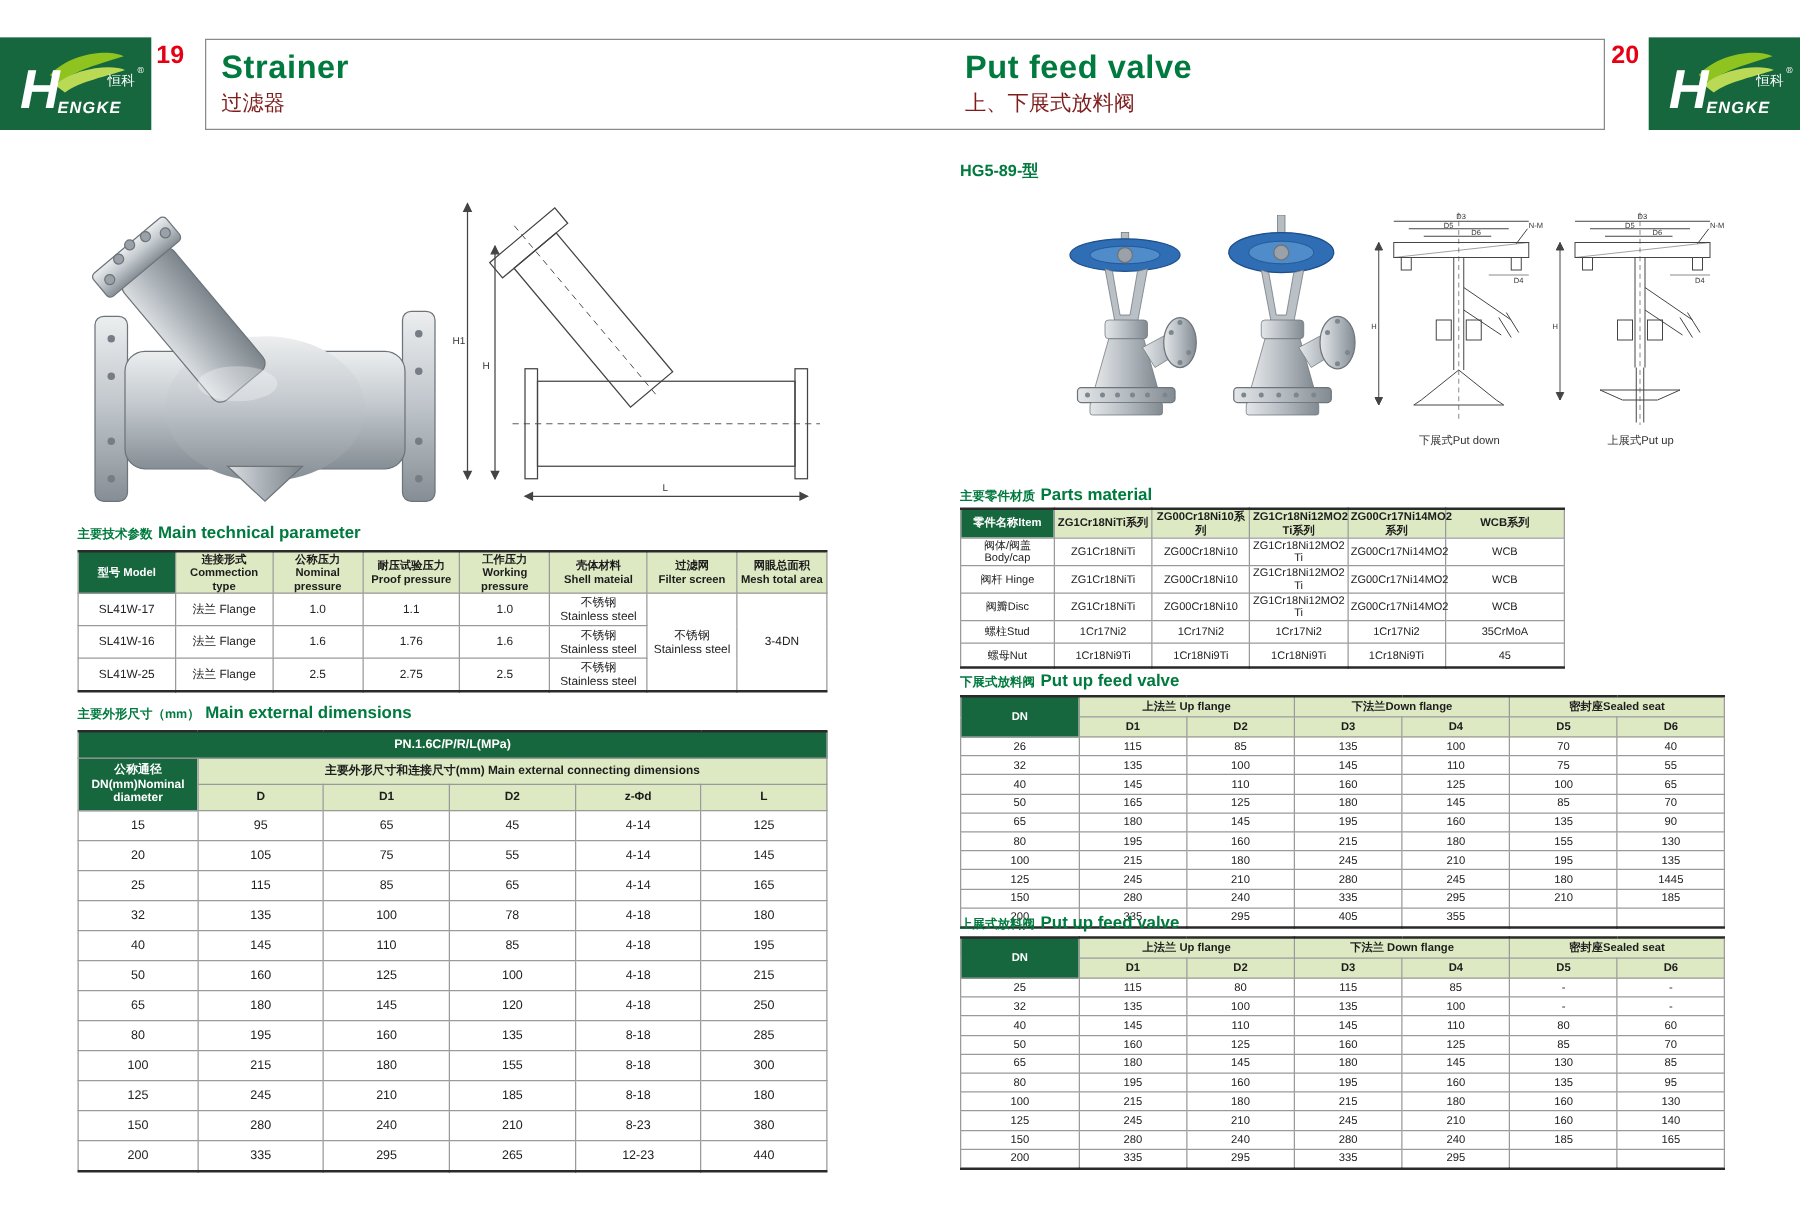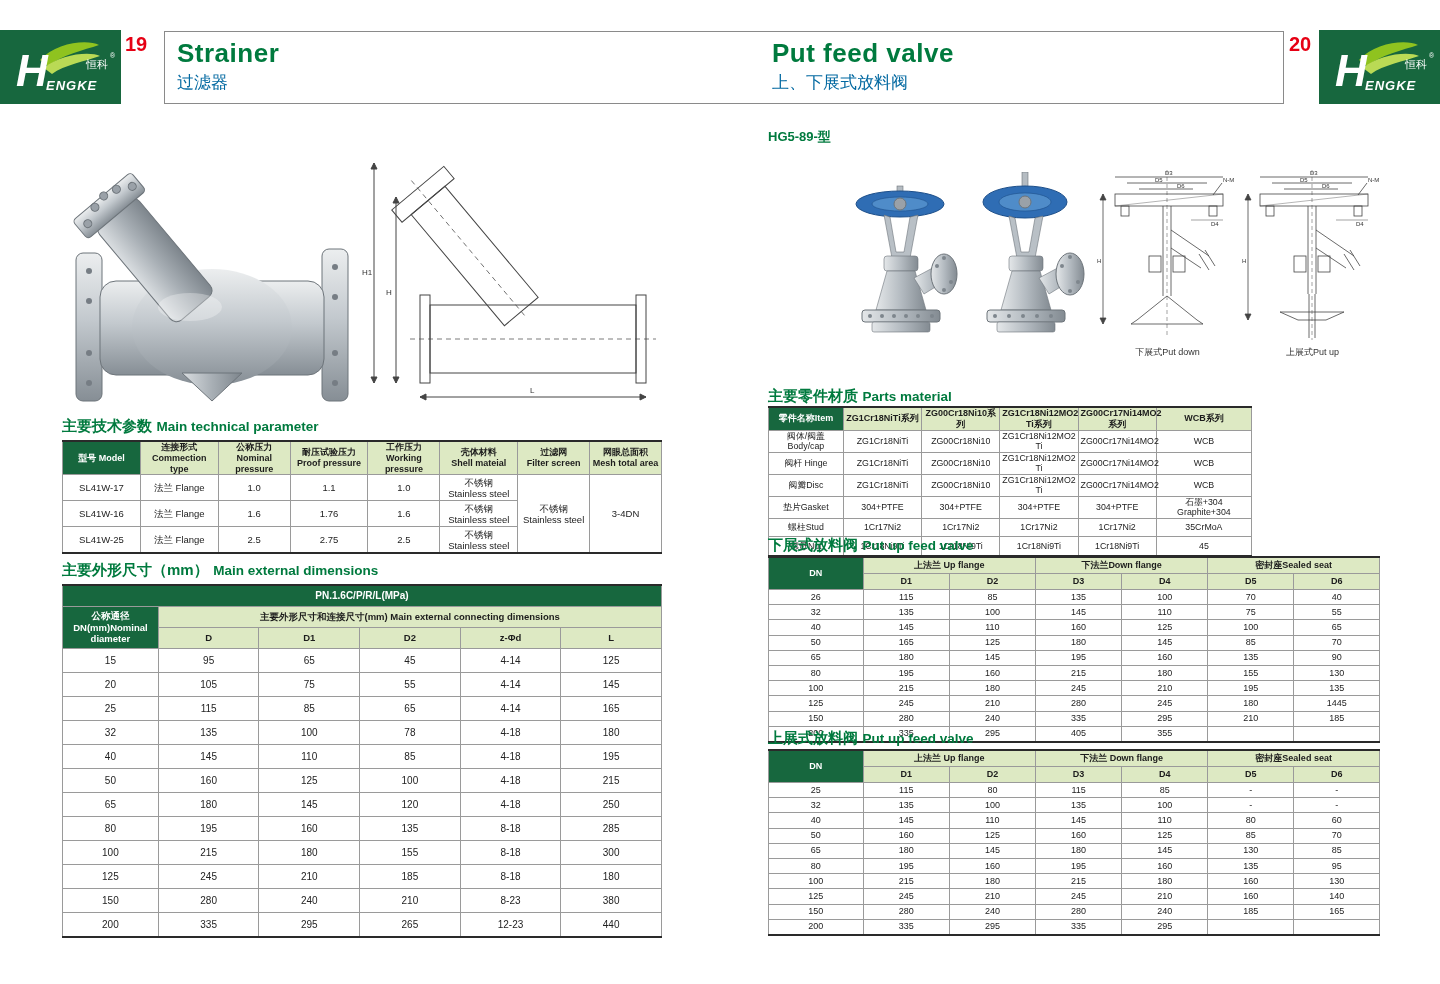--- a/index.html
+++ b/index.html
@@ -11,25 +11,25 @@
   .logo-left{left:0;}
   .logo-right{left:1319px;}
   .pagenum{position:absolute;top:33px;font-size:20px;font-weight:bold;color:#e60014;}
   .pagenum.pn-left{left:125px;}
   .pagenum.pn-right{left:1289px;}
   .titlebox{position:absolute;left:164px;top:31px;width:1118px;height:71px;border:1px solid #8a8a8a;background:#fff;}
   .titlegroup{position:absolute;top:7px;}
   .tg-left{left:12px;}
   .tg-right{left:607px;}
   .t-en{font-size:26px;font-weight:bold;color:#007a3e;letter-spacing:0.5px;line-height:1.1;}
-  .t-zh{font-size:17px;color:#0369a1;margin-top:3px;}
+  .t-zh{font-size:17px;color:#7f1d1d;margin-top:3px;}
 
   
   .sec-title{position:absolute;white-space:nowrap;}
-  .sec-title .zh{font-size:15px;font-weight:bold;color:#007a3e;}
+  .sec-title .zh{font-size:10px;font-weight:bold;color:#007a3e;}
   .sec-title .en{font-size:13.5px;font-weight:bold;color:#007a3e;}
   .model-label{position:absolute;left:768px;top:128px;font-size:13px;font-weight:bold;color:#007a3e;}
 
   
   table.tbl{border-collapse:collapse;table-layout:fixed;border-top:2px solid #2a2a2a;border-bottom:2px solid #2a2a2a;position:absolute;}
   table.tbl th,table.tbl td{border:1px solid #9a9a9a;text-align:center;vertical-align:middle;padding:0 2px;white-space:pre-line;line-height:1.2;}
   table.tbl th.hd{background:#17673e;color:#fff;font-weight:bold;}
   table.tbl th.hl{background:#dde9c3;color:#1c1c1c;font-weight:bold;}
 
   table.t1{left:62px;top:440px;width:600px;}
@@ -545,28 +545,20 @@
         </tr>
         <tr>
           <td>阀瓣Disc</td>
           <td>ZG1Cr18NiTi</td>
           <td>ZG00Cr18Ni10</td>
           <td>ZG1Cr18Ni12MO2 Ti</td>
           <td>ZG00Cr17Ni14MO2</td>
           <td>WCB</td>
         </tr>
         <tr>
-          <td>垫片Gasket</td>
-          <td>304+PTFE</td>
-          <td>304+PTFE</td>
-          <td>304+PTFE</td>
-          <td>304+PTFE</td>
-          <td>石墨+304 Graphite+304</td>
-        </tr>
-        <tr>
           <td>螺柱Stud</td>
           <td>1Cr17Ni2</td>
           <td>1Cr17Ni2</td>
           <td>1Cr17Ni2</td>
           <td>1Cr17Ni2</td>
           <td>35CrMoA</td>
         </tr>
         <tr>
           <td>螺母Nut</td>
           <td>1Cr18Ni9Ti</td>

